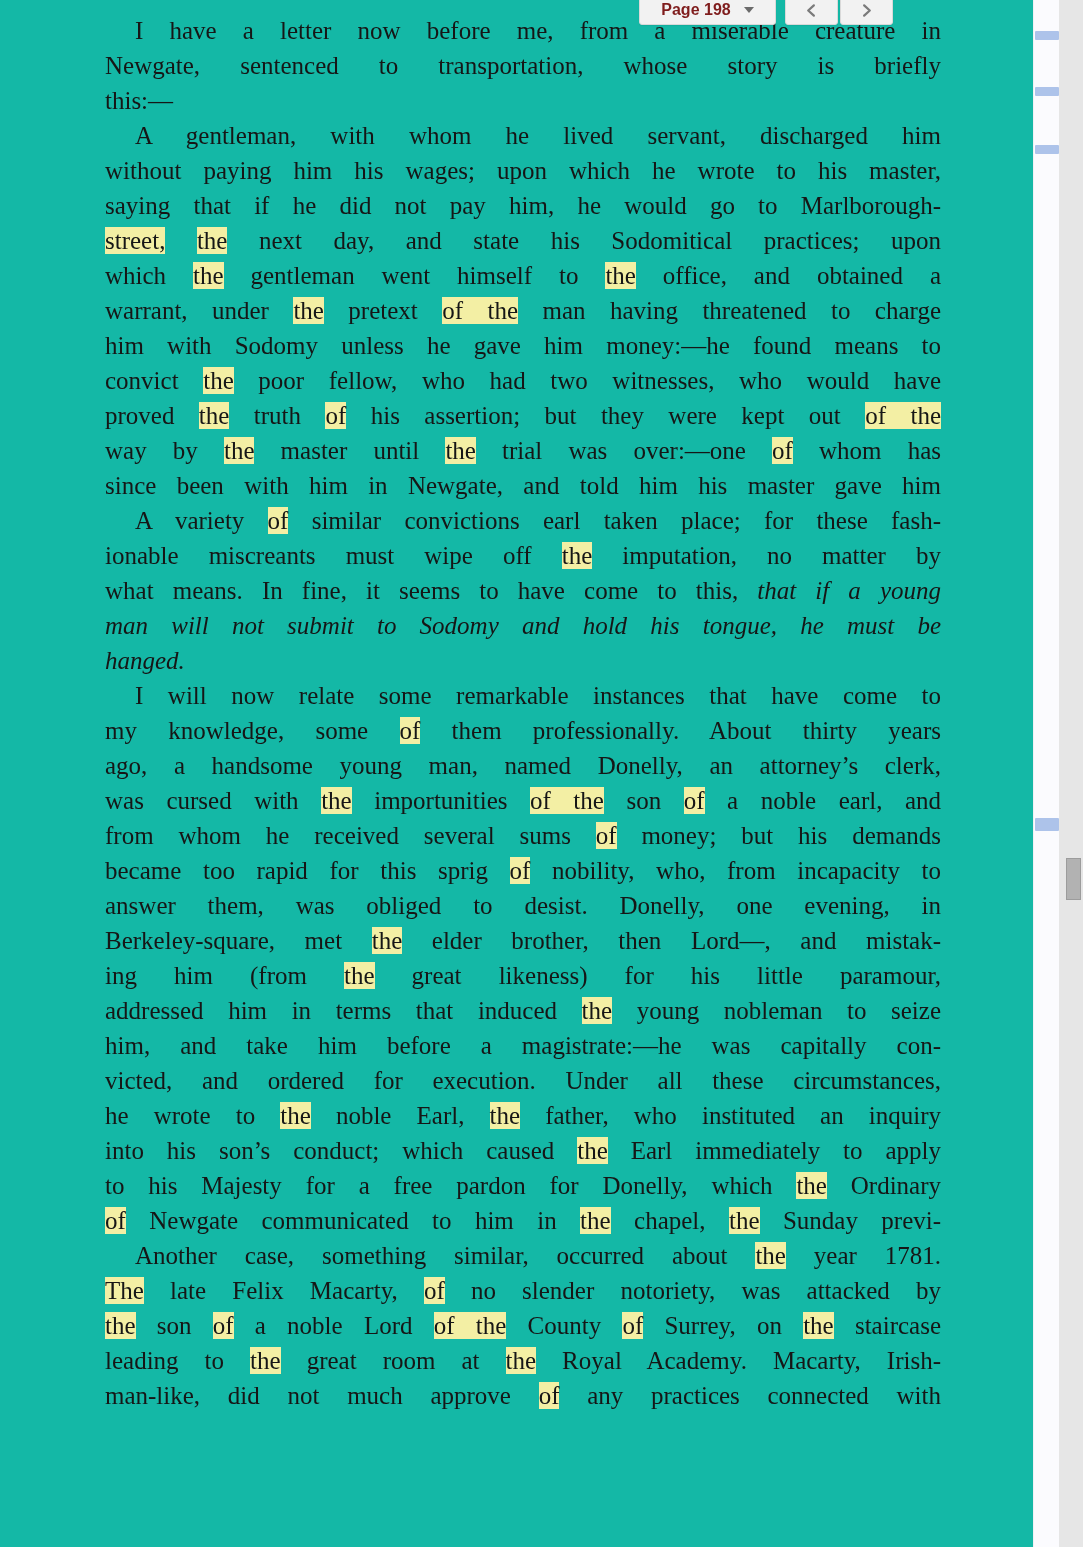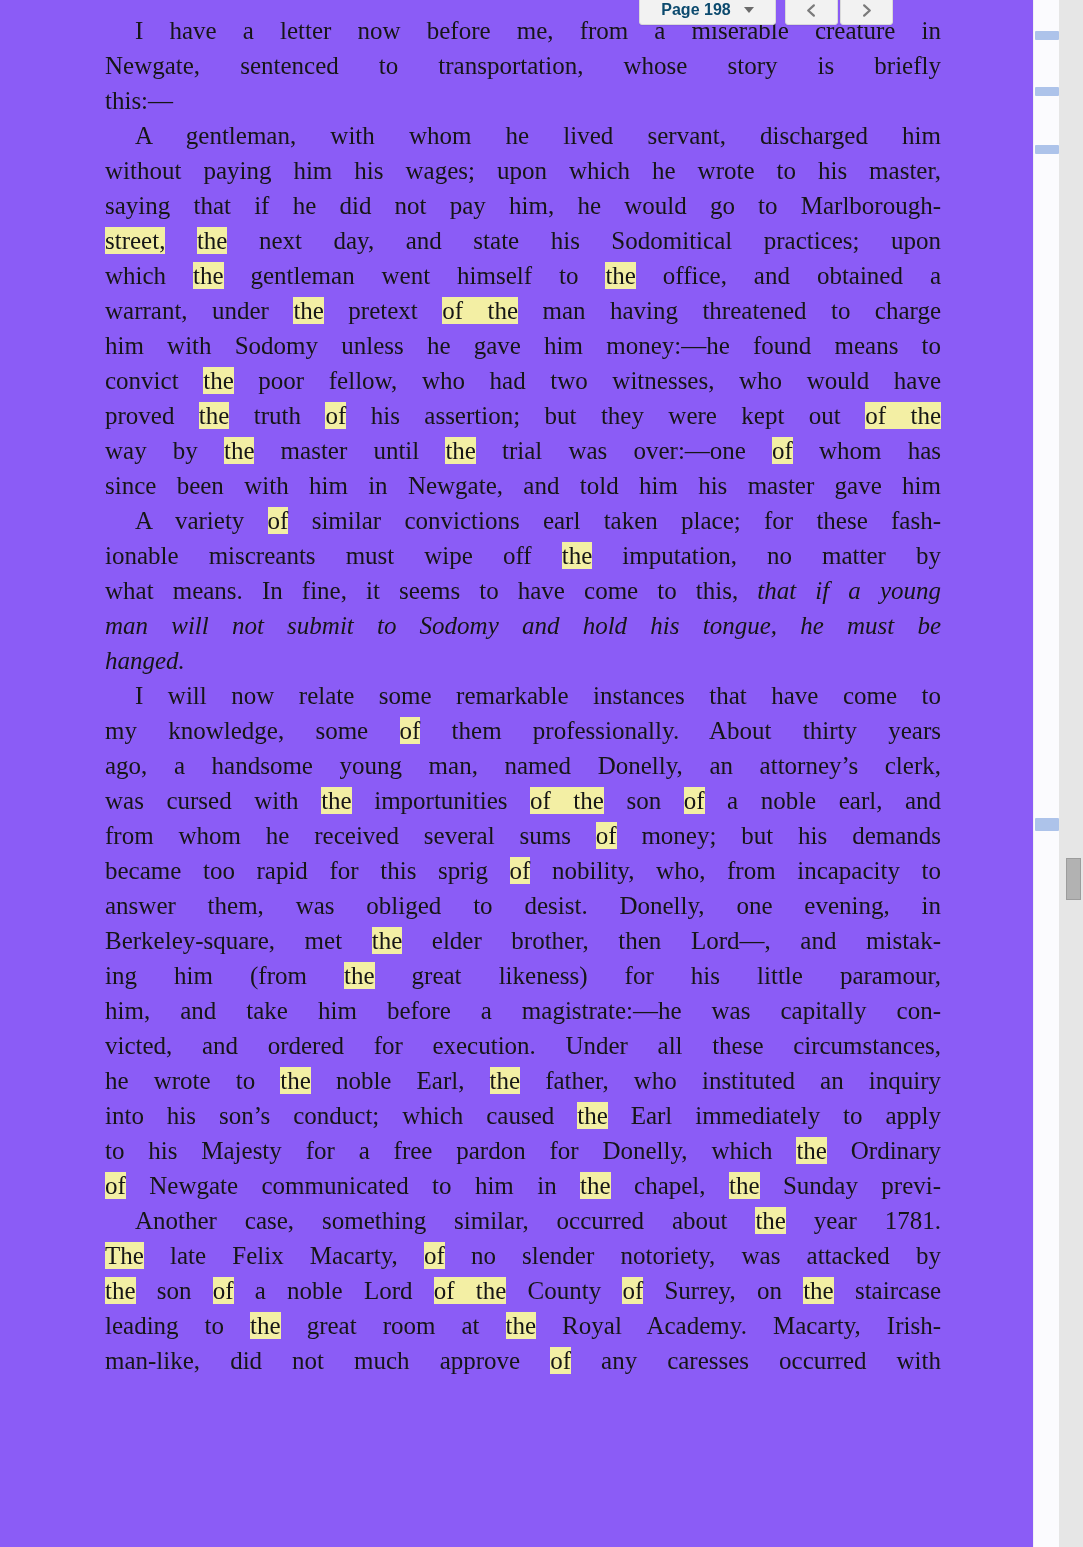--- a/index.html
+++ b/index.html
@@ -8,21 +8,21 @@
     position:relative;
     background:#ffffff;
     font-family:"Liberation Serif", serif;
     overflow:hidden;
   }
 
   
   .page {
     position:absolute; left:0; top:0;
     width:1033px; height:1547px;
-    background:#8b5cf6;
+    background:#14b8a6;
   }
   .text-block {
     position:absolute; left:105px; top:13px;
     width:836px;
     font-size:25px; line-height:35px;
     color:#161616;
   }
   .line {
     height:35px;
     text-align:justify;
@@ -43,21 +43,21 @@
     background:#f2f2f2;
     border:1px solid #d9d9d9;
     border-radius:3px;
     box-shadow:0 1px 1px rgba(0,0,0,.06);
     display:flex; align-items:flex-end; justify-content:center;
     cursor:pointer;
     font-family:"Liberation Sans", sans-serif;
   }
   .page-btn { width:137px; padding-bottom:5px; margin-right:9px; }
   .page-label {
-    font-size:16px; font-weight:bold; color:#0c4a6e;
+    font-size:16px; font-weight:bold; color:#7f1d1d;
     line-height:18px;
   }
   .caret {
     width:0; height:0; margin:0 0 6px 13px;
     border-left:5px solid transparent;
     border-right:5px solid transparent;
     border-top:6px solid #6b6b6b;
   }
   .nav-btn { width:53px; padding-bottom:6px; }
   .nav-btn.next { margin-left:2px; }
@@ -117,31 +117,32 @@
       <div class="line short"><span class="it">hanged.</span></div>
       <div class="line ind"><span>I will now relate some remarkable instances that have come to</span></div>
       <div class="line"><span>my knowledge, some </span><span class="hl">of</span><span> them professionally. About thirty years</span></div>
       <div class="line"><span>ago, a handsome young man, named Donelly, an attorney’s clerk,</span></div>
       <div class="line"><span>was cursed with </span><span class="hl">the</span><span> importunities </span><span class="hl">of the</span><span> son </span><span class="hl">of</span><span> a noble earl, and</span></div>
       <div class="line"><span>from whom he received several sums </span><span class="hl">of</span><span> money; but his demands</span></div>
       <div class="line"><span>became too rapid for this sprig </span><span class="hl">of</span><span> nobility, who, from incapacity to</span></div>
       <div class="line"><span>answer them, was obliged to desist. Donelly, one evening, in</span></div>
       <div class="line"><span>Berkeley-square, met </span><span class="hl">the</span><span> elder brother, then Lord—, and mistak-</span></div>
       <div class="line"><span>ing him (from </span><span class="hl">the</span><span> great likeness) for his little paramour,</span></div>
+      <div class="line"><span>addressed him in terms that induced </span><span class="hl">the</span><span> young nobleman to seize</span></div>
       <div class="line"><span>him, and take him before a magistrate:—he was capitally con-</span></div>
       <div class="line"><span>victed, and ordered for execution. Under all these circumstances,</span></div>
       <div class="line"><span>he wrote to </span><span class="hl">the</span><span> noble Earl, </span><span class="hl">the</span><span> father, who instituted an inquiry</span></div>
       <div class="line"><span>into his son’s conduct; which caused </span><span class="hl">the</span><span> Earl immediately to apply</span></div>
       <div class="line"><span>to his Majesty for a free pardon for Donelly, which </span><span class="hl">the</span><span> Ordinary</span></div>
       <div class="line"><span class="hl">of</span><span> Newgate communicated to him in </span><span class="hl">the</span><span> chapel, </span><span class="hl">the</span><span> Sunday previ-</span></div>
       <div class="line ind"><span>Another case, something similar, occurred about </span><span class="hl">the</span><span> year 1781.</span></div>
       <div class="line"><span class="hl">The</span><span> late Felix Macarty, </span><span class="hl">of</span><span> no slender notoriety, was attacked by</span></div>
       <div class="line"><span class="hl">the</span><span> son </span><span class="hl">of</span><span> a noble Lord </span><span class="hl">of the</span><span> County </span><span class="hl">of</span><span> Surrey, on </span><span class="hl">the</span><span> staircase</span></div>
       <div class="line"><span>leading to </span><span class="hl">the</span><span> great room at </span><span class="hl">the</span><span> Royal Academy. Macarty, Irish-</span></div>
-      <div class="line"><span>man-like, did not much approve </span><span class="hl">of</span><span> any caresses occurred with</span></div>
+      <div class="line"><span>man-like, did not much approve </span><span class="hl">of</span><span> any practices connected with</span></div>
     </div>
 </div>
 
 <div class="toolbar">
   <button class="btn page-btn">
     <span class="page-label">Page 198</span>
     <span class="caret"></span>
   </button>
   <button class="btn nav-btn prev">
     <svg class="chev" viewBox="0 0 16 16">

